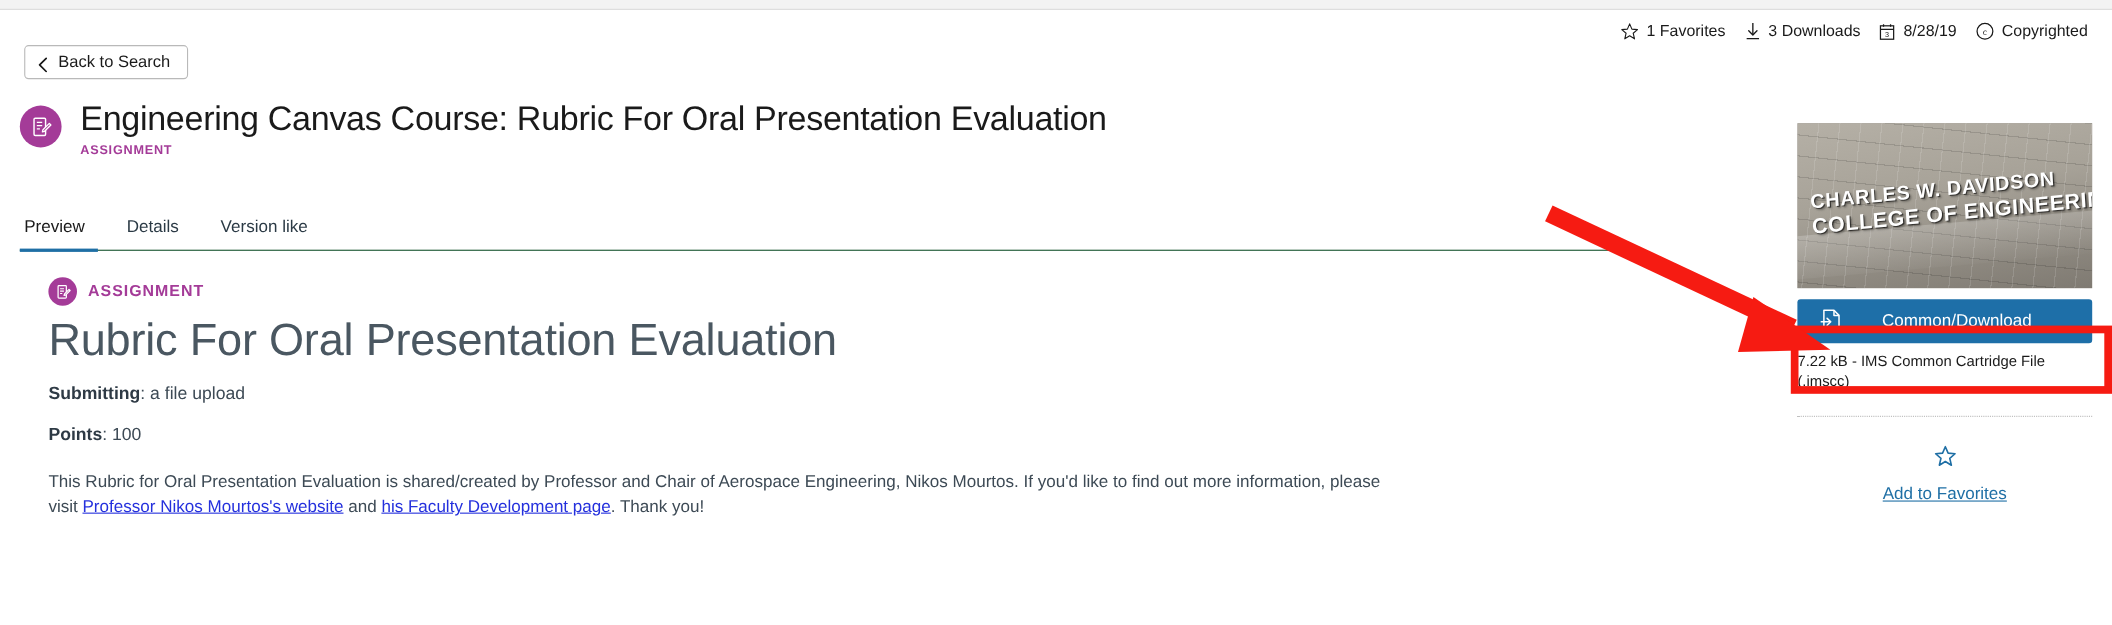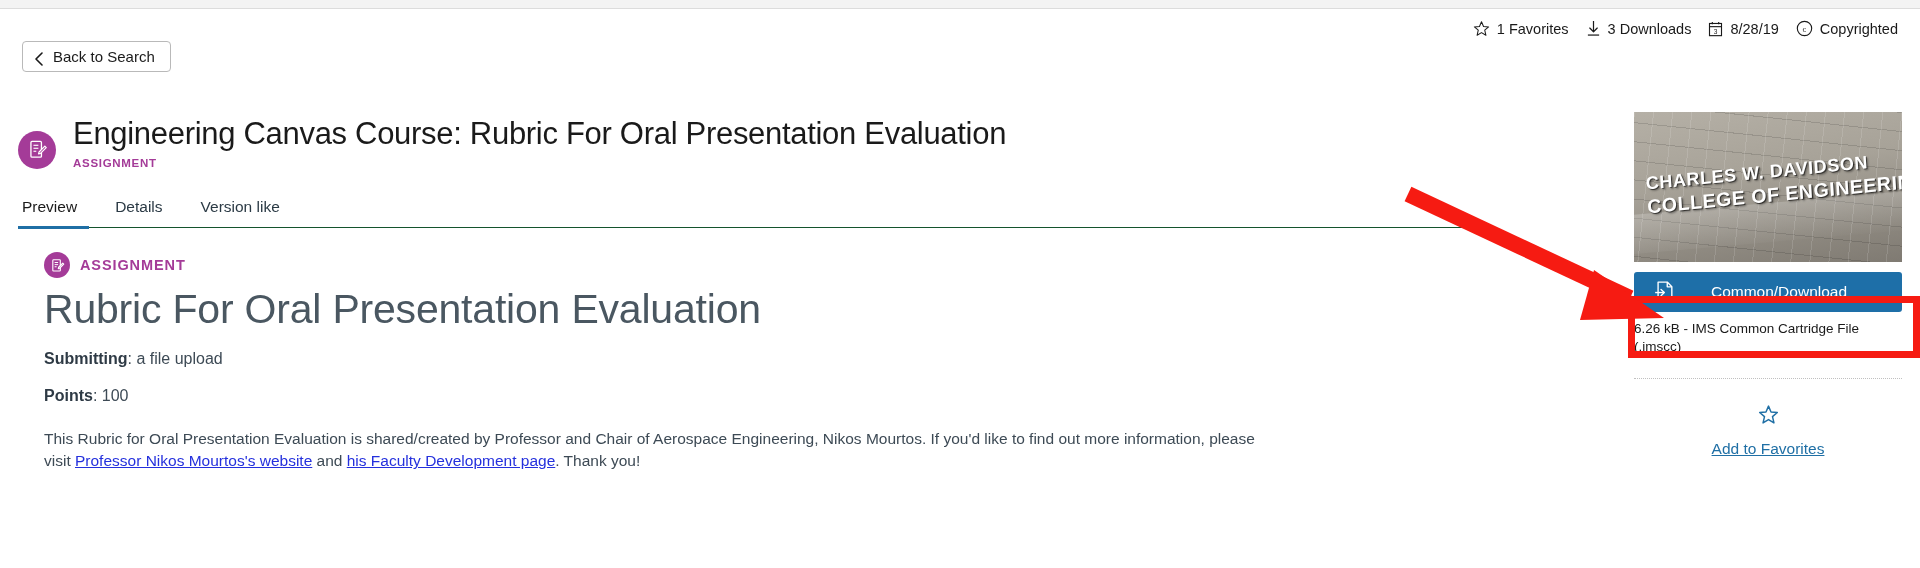--- a/index.html
+++ b/index.html
@@ -51,22 +51,22 @@
     font-size: 14.5px;
     color: #1a1a1a;
     white-space: nowrap;
   }
   .meta-item { display: flex; align-items: center; gap: 7px; }
   .meta-item svg { display: block; }
 
   
   .title-wrap {
     position: absolute;
-    top: 117px; left: 18px;
-    display: flex; align-items: flex-end; gap: 17px;
+    top: 91px; left: 18px;
+    display: flex; align-items: flex-start; gap: 17px;
   }
   .type-badge {
     width: 38px; height: 38px; border-radius: 50%;
     background: #a43b98;
     display: flex; align-items: center; justify-content: center;
     flex: none;
     margin-top: 5px;
   }
   .title-texts { display: flex; flex-direction: column; }
   .doc-title {
@@ -383,21 +383,21 @@
         <svg width="21" height="22" viewBox="0 0 22 24">
           <path d="M4 1.2 H14 L19 6.2 V22.8 H4 Z" fill="none" stroke="#ffffff" stroke-width="1.5" stroke-linejoin="round"></path>
           <polyline points="14,1.2 14,6.4 19,6.4" fill="none" stroke="#ffffff" stroke-width="1.5" stroke-linejoin="round"></polyline>
           <line x1="0.8" y1="12.6" x2="10.4" y2="12.6" stroke="#ffffff" stroke-width="1.5"></line>
           <polyline points="7.2,9.2 10.8,12.6 7.2,16" fill="none" stroke="#ffffff" stroke-width="1.5" stroke-linecap="round" stroke-linejoin="round"></polyline>
         </svg>
       </span>
       <span class="lbl">Common/Download</span>
     </button>
 
-    <div class="file-meta">6.26 kB - IMS Common Cartridge File (.imscc)</div>
+    <div class="file-meta">7.22 kB - IMS Common Cartridge File (.imscc)</div>
 
     <div class="rail-sep"></div>
 
     <div class="fav-link">
       <span>
         <svg width="21" height="21" viewBox="0 0 20 20">
             <polygon points="10,2 12.4,7.6 18.4,8.1 13.8,12 15.2,18 10,14.8 4.8,18 6.2,12 1.6,8.1 7.6,7.6" fill="none" stroke="#1f6fa5" stroke-width="1.4" stroke-linejoin="round"></polygon>
           </svg>
       </span>
       <span class="txt">Add to Favorites</span>

